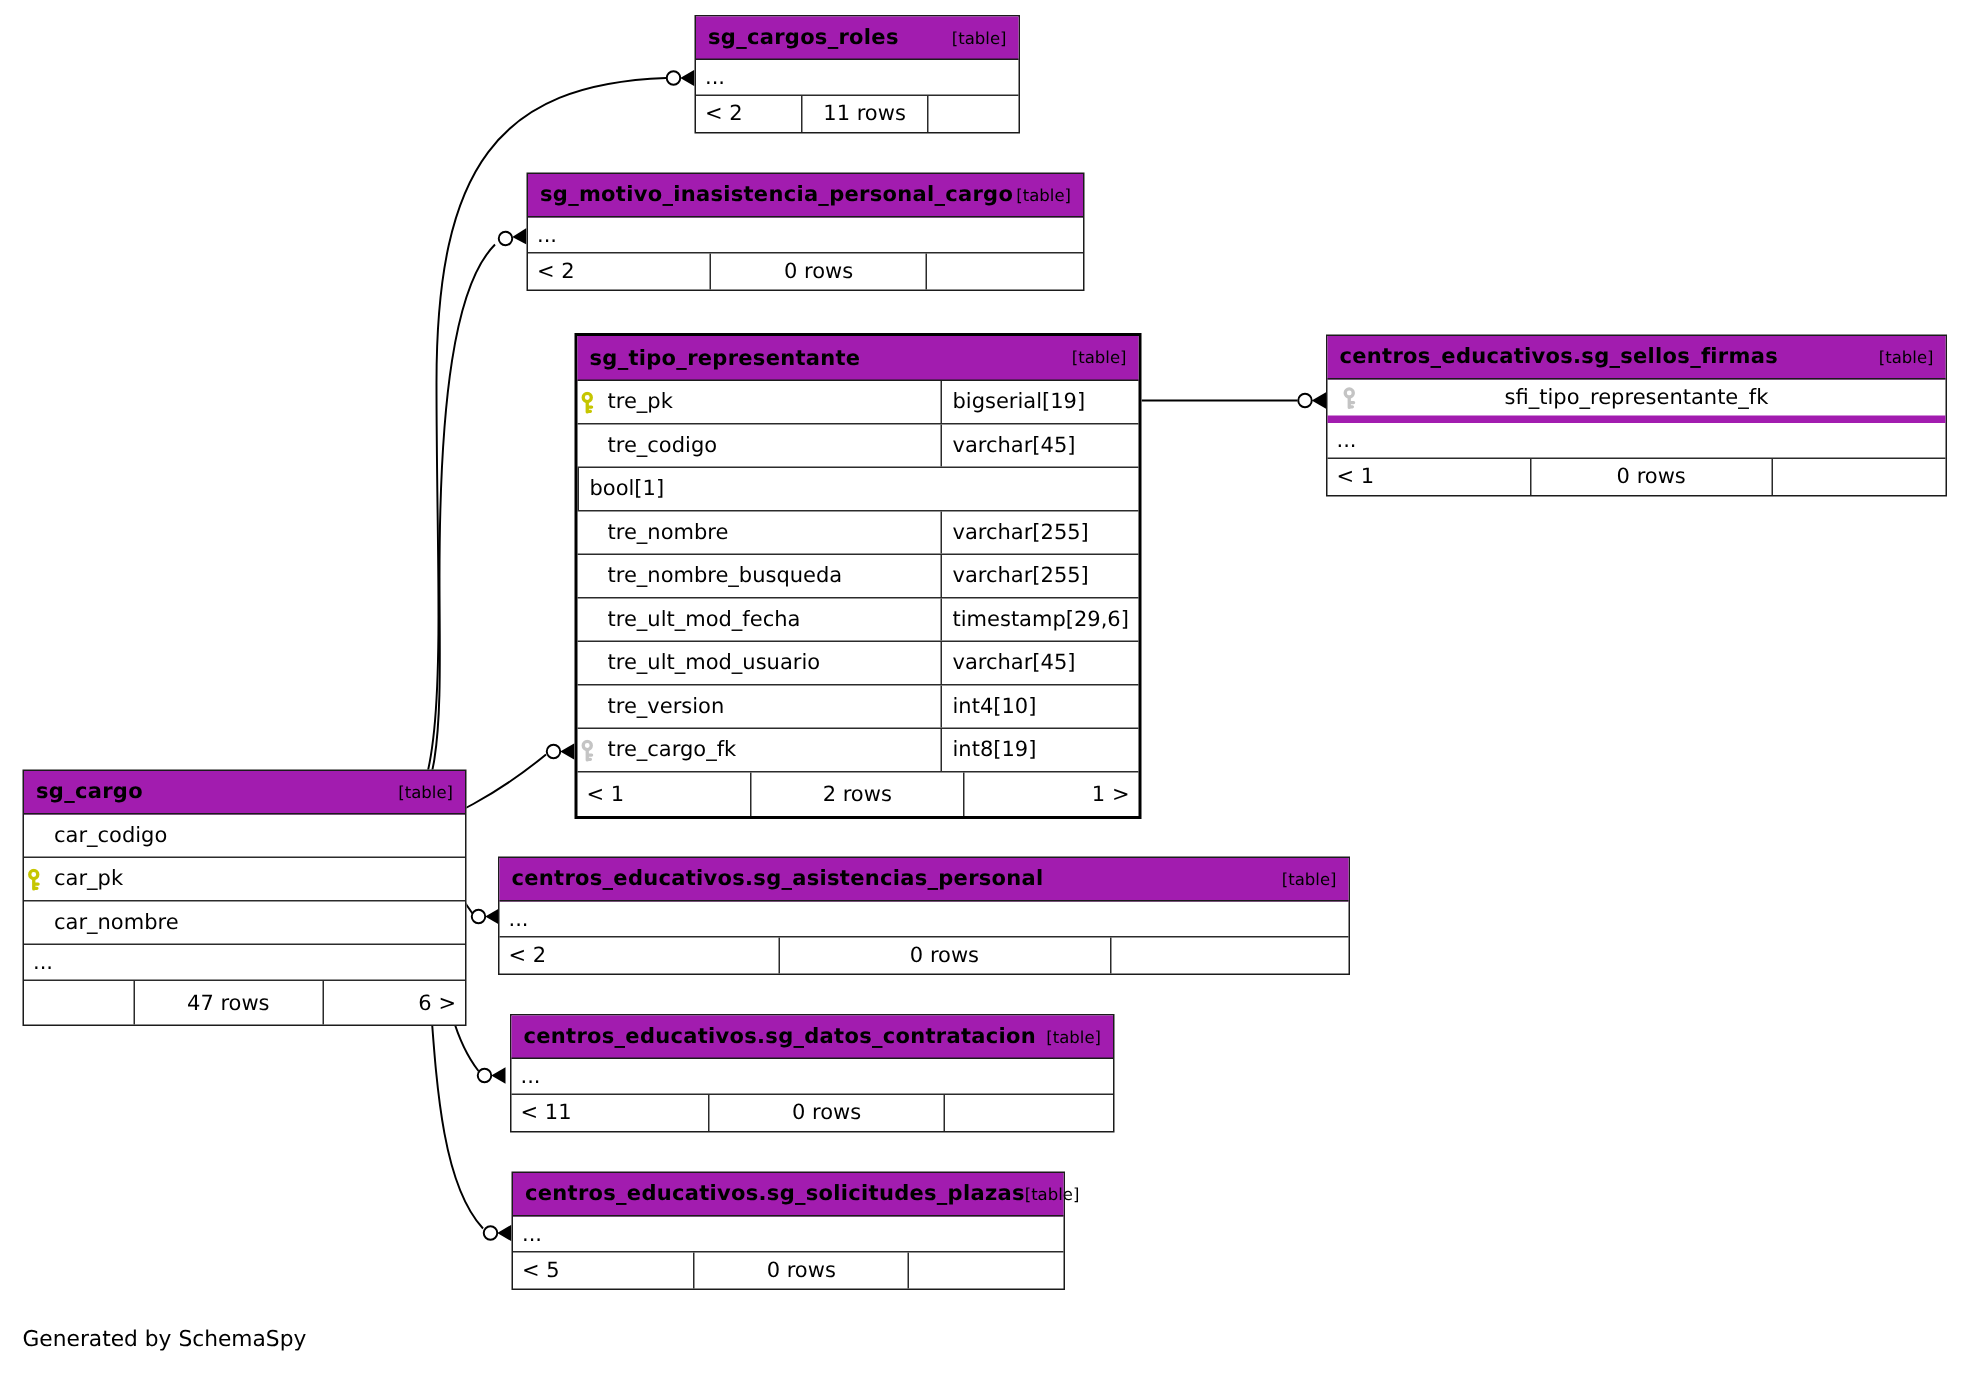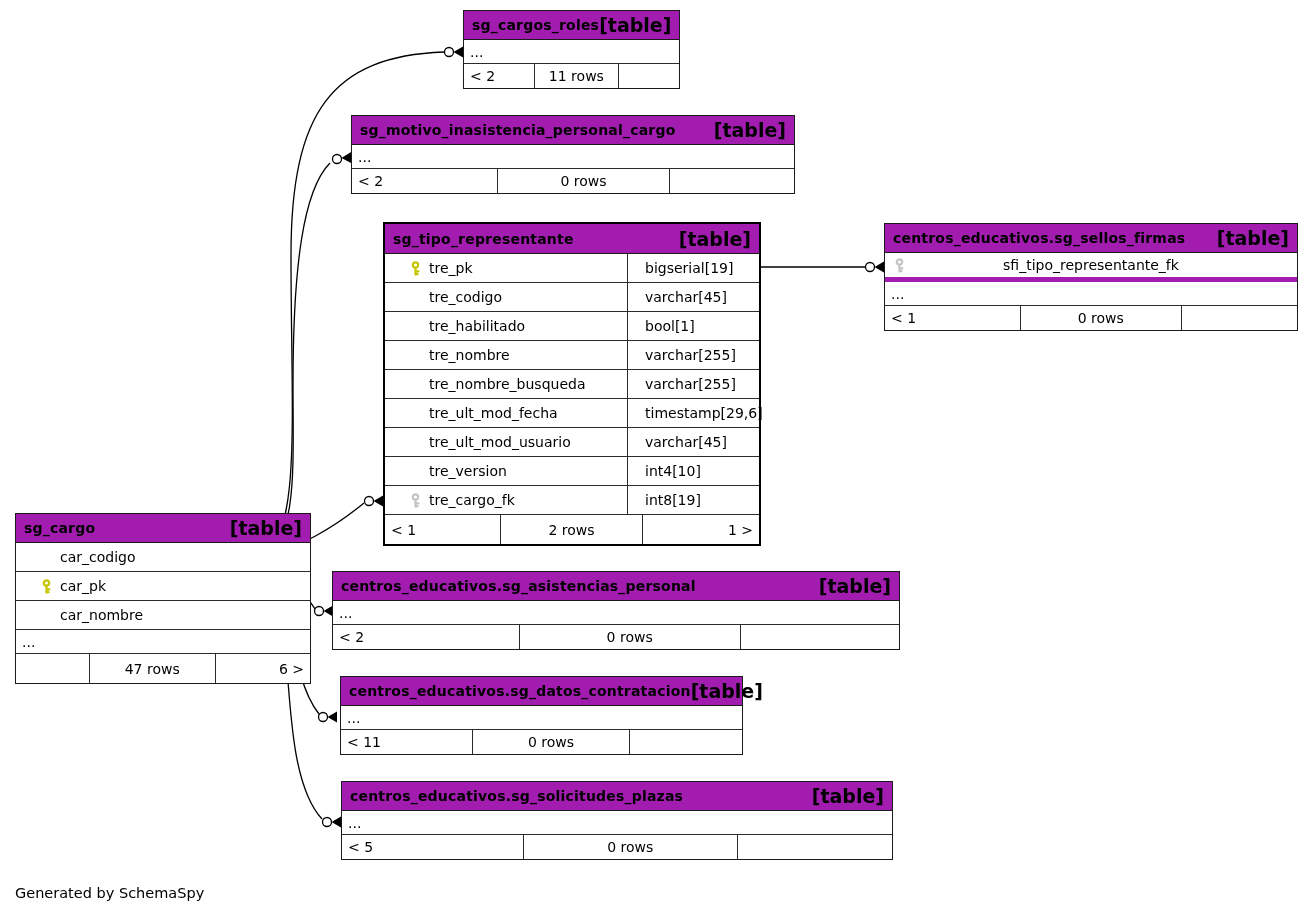--- a/index.html
+++ b/index.html
@@ -13,33 +13,33 @@
     box-sizing:border-box;z-index:2;
   }
   .tbl.focal{border:2.6px solid #000}
   .thead{
     height:29px;background:#a21caf;border-bottom:1.5px solid #1b1b1b;
     display:flex;align-items:center;justify-content:space-between;
     padding:0 8px;box-sizing:border-box;white-space:nowrap;
   }
   .focal .thead{height:30px}
   .tbl-title{font-weight:bold;font-size:14px;letter-spacing:.2px}
-  .tbl-badge{font-size:19px;font-weight:bold}
+  .tbl-badge{font-size:11px;font-weight:normal}
   .crow{
     height:29px;display:flex;align-items:stretch;
     border-bottom:1px solid #2b2b2b;box-sizing:border-box;font-size:14px;
   }
   .crow:nth-last-child(2){}
   .cname{
-    flex:1;display:flex;align-items:center;gap:7px;padding-left:24px;
+    flex:1;display:flex;align-items:center;gap:7px;padding-left:0;
     box-sizing:border-box;white-space:nowrap;
   }
   .ctype{
     width:132px;border-left:1px solid #2b2b2b;display:flex;align-items:center;
-    padding-left:17px;box-sizing:border-box;white-space:nowrap;
+    padding-left:7px;box-sizing:border-box;white-space:nowrap;
   }
   .icon-slot{width:13px;height:15px;display:inline-flex;align-items:center;flex:0 0 13px}
   .erow{
     height:24px;display:flex;align-items:center;padding-left:6px;
     border-bottom:1px solid #2b2b2b;box-sizing:border-box;font-size:14px;
   }
   .fkrow{
     height:29px;display:flex;align-items:center;
     border-bottom:5px solid #a21caf;box-sizing:border-box;font-size:14px;
     padding-left:8px;
@@ -110,21 +110,21 @@
     <span class="tbl-badge">[table]</span>
   </div>
   <div class="erow">...</div>
   <div class="tfoot">
     <span class="fl">&lt; 2</span>
     <span class="fc">11 rows</span>
     <span class="fr"></span>
   </div>
 </div>
 
-<div class="tbl" style="left:351px;top:115px;width:444px">
+<div class="tbl" style="left:351px;top:115px;width:372px">
   <div class="thead">
     <span class="tbl-title">sg_motivo_inasistencia_personal_cargo</span>
     <span class="tbl-badge">[table]</span>
   </div>
   <div class="erow">...</div>
   <div class="tfoot">
     <span class="fl">&lt; 2</span>
     <span class="fc">0 rows</span>
     <span class="fr"></span>
   </div>
@@ -153,24 +153,20 @@
 
   <div class="crow">
     <span class="cname">
       <span class="icon-slot"></span>
       <span>tre_codigo</span>
     </span>
     <span class="ctype">varchar[45]</span>
   </div>
 
   <div class="crow">
-    <span class="cname">
-      <span class="icon-slot"></span>
-      <span>tre_habilitado</span>
-    </span>
     <span class="ctype">bool[1]</span>
   </div>
 
   <div class="crow">
     <span class="cname">
       <span class="icon-slot"></span>
       <span>tre_nombre</span>
     </span>
     <span class="ctype">varchar[255]</span>
   </div>
@@ -310,21 +306,21 @@
     <span class="tbl-badge">[table]</span>
   </div>
   <div class="erow">...</div>
   <div class="tfoot">
     <span class="fl">&lt; 11</span>
     <span class="fc">0 rows</span>
     <span class="fr"></span>
   </div>
 </div>
 
-<div class="tbl" style="left:341px;top:781px;width:552px">
+<div class="tbl" style="left:341px;top:781px;width:369px">
   <div class="thead">
     <span class="tbl-title">centros_educativos.sg_solicitudes_plazas</span>
     <span class="tbl-badge">[table]</span>
   </div>
   <div class="erow">...</div>
   <div class="tfoot">
     <span class="fl">&lt; 5</span>
     <span class="fc">0 rows</span>
     <span class="fr"></span>
   </div>

